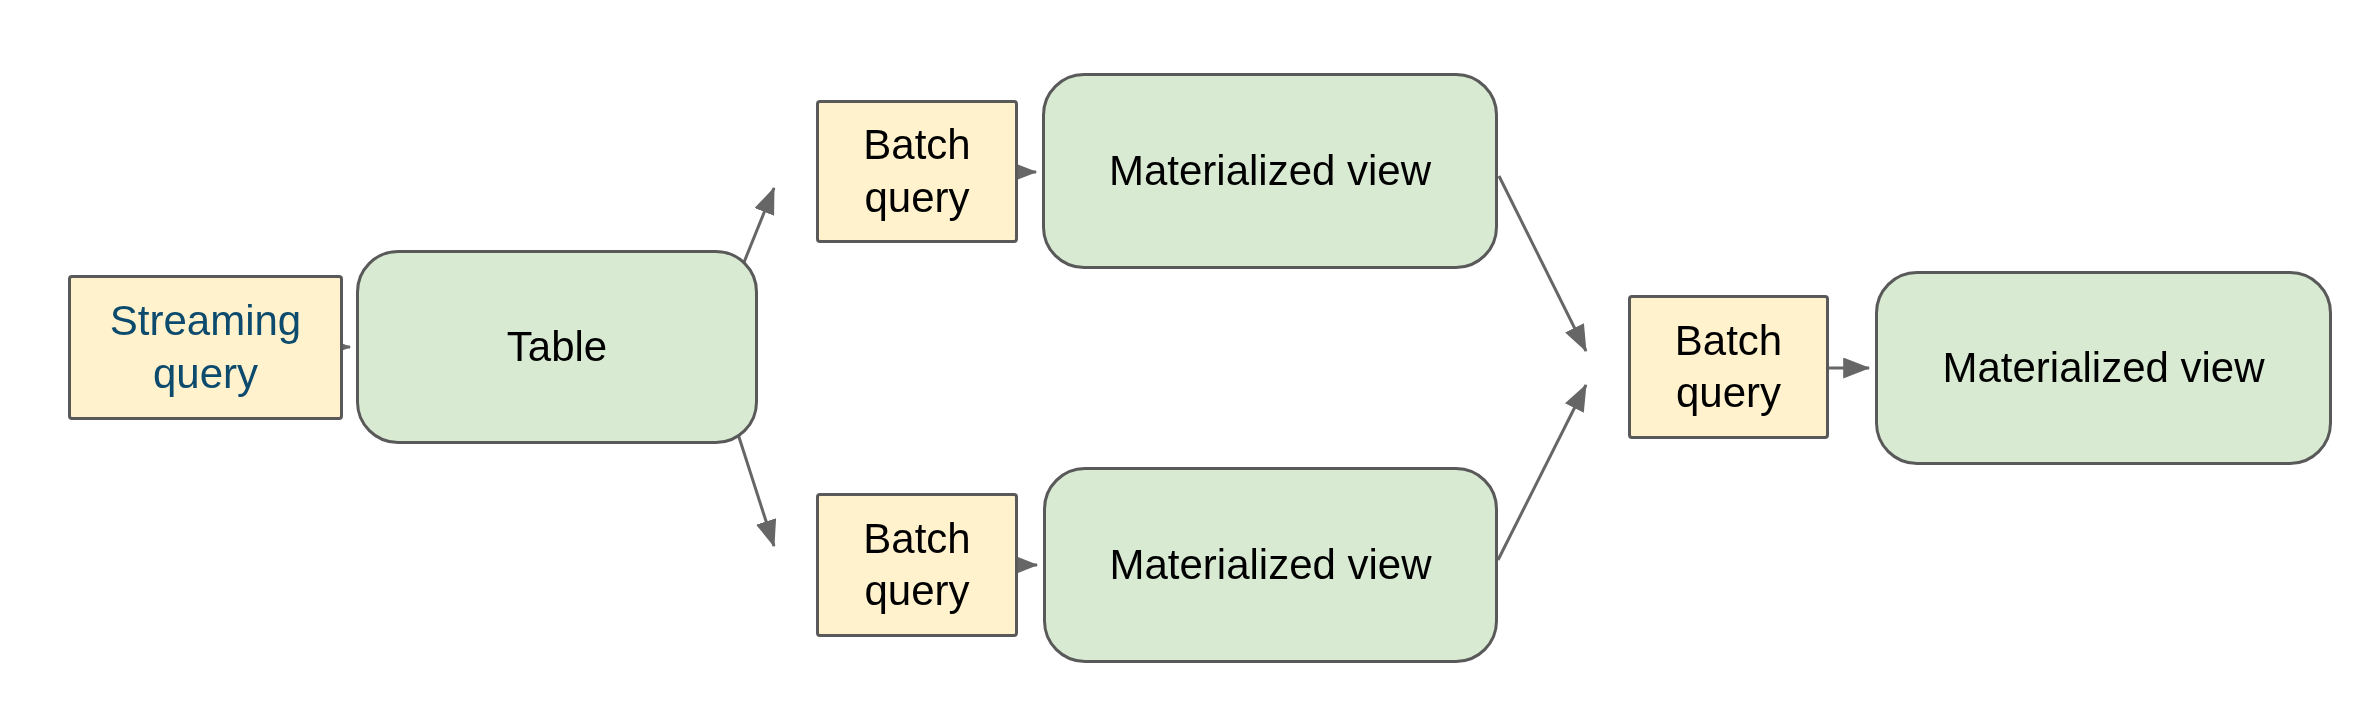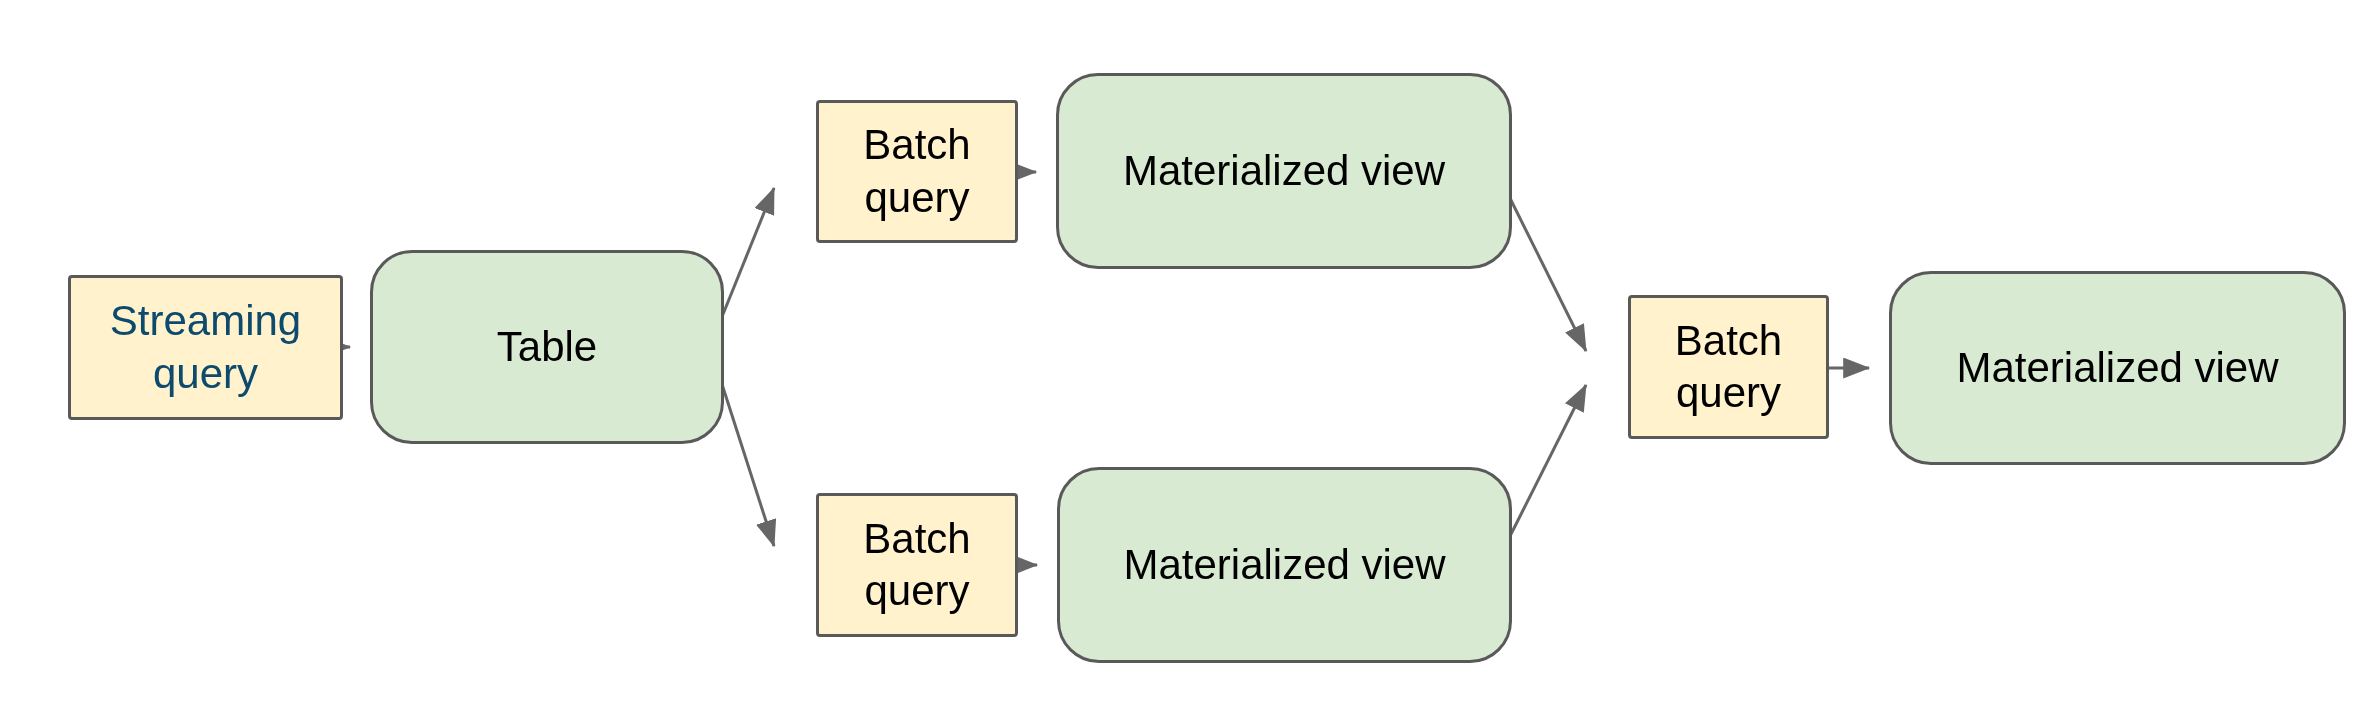--- a/index.html
+++ b/index.html
@@ -36,21 +36,20 @@
     line-height: 1.25;
     color: #000000;
     padding: 6px 18px;
   }
   .node.rect {
     border-radius: 4px;
     margin-left: 36px;
   }
   .node.rounded {
     border-radius: 42px;
-    margin-left: 14px;
   }
   .node-label {
     display: block;
     width: 100%;
   }
 </style>
 </head>
 <body>
 
 <div class="canvas">
@@ -68,21 +67,21 @@
         <line x1="982" y1="565" x2="1037" y2="565" stroke="#666666" stroke-width="3" marker-end="url(#arrowhead)"></line>
         <line x1="1499" y1="176" x2="1586" y2="351" stroke="#666666" stroke-width="3" marker-end="url(#arrowhead)"></line>
         <line x1="1498" y1="560" x2="1586" y2="385" stroke="#666666" stroke-width="3" marker-end="url(#arrowhead)"></line>
         <line x1="1793" y1="368" x2="1869" y2="368" stroke="#666666" stroke-width="3" marker-end="url(#arrowhead)"></line>
       </g>
   </svg>
   <div id="node-layer">
       <div class="node rect" style="left: 32px; top: 275px; width: 275px; height: 145px; background: rgb(255, 242, 204); border-color: rgb(89, 89, 89); color: #0c4a6e;">
         <span class="node-label">Streaming query</span>
       </div>
-      <div class="node rounded" style="left: 356px; top: 250px; width: 354px; height: 194px; background: rgb(217, 234, 211); border-color: rgb(89, 89, 89); color: rgb(0, 0, 0);">
+      <div class="node rounded" style="left: 356px; top: 250px; width: 402px; height: 194px; background: rgb(217, 234, 211); border-color: rgb(89, 89, 89); color: rgb(0, 0, 0);">
         <span class="node-label">Table</span>
       </div>
       <div class="node rect" style="left: 780px; top: 100px; width: 202px; height: 143px; background: rgb(255, 242, 204); border-color: rgb(89, 89, 89); color: rgb(0, 0, 0);">
         <span class="node-label">Batch query</span>
       </div>
       <div class="node rounded" style="left: 1042px; top: 73px; width: 456px; height: 196px; background: rgb(217, 234, 211); border-color: rgb(89, 89, 89); color: rgb(0, 0, 0);">
         <span class="node-label">Materialized view</span>
       </div>
       <div class="node rect" style="left: 780px; top: 493px; width: 202px; height: 144px; background: rgb(255, 242, 204); border-color: rgb(89, 89, 89); color: rgb(0, 0, 0);">
         <span class="node-label">Batch query</span>

